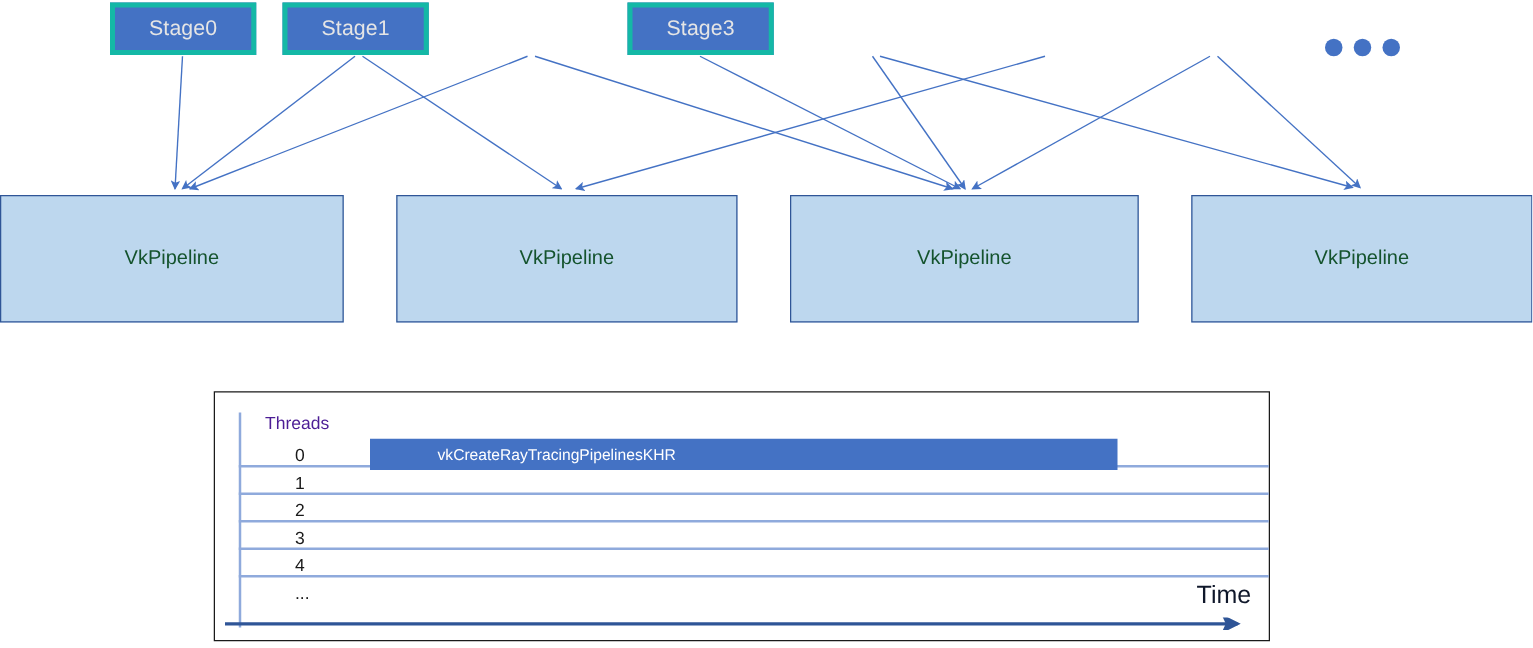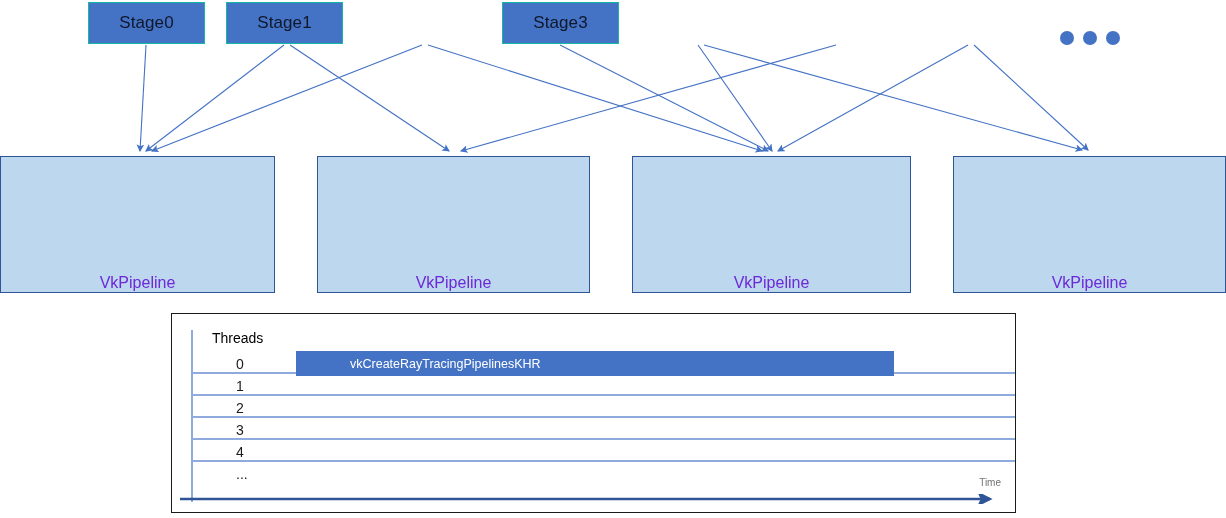--- a/index.html
+++ b/index.html
@@ -17,26 +17,26 @@
     background: #ffffff;
     overflow: hidden;
   }
   
   .stage-box {
     position: absolute;
     top: 2px;
     width: 117px;
     height: 42px;
     background: #4472C4;
-    border: 1px solid #14b8a6;
+    border: 4px solid #14b8a6;
     box-sizing: border-box;
     display: flex;
     align-items: center;
     justify-content: center;
-    color: #0f172a;
+    color: #e5e5e5;
     font-size: 17px;
     font-family: "Liberation Sans", sans-serif;
     letter-spacing: 0.1px;
   }
   
   .stage-ellipsis {
     position: absolute;
     left: 1060px;
     top: 31px;
     display: flex;
@@ -45,28 +45,28 @@
   .stage-ellipsis .dot {
     width: 14px;
     height: 14px;
     border-radius: 50%;
     background: #4472C4;
   }
   
   .pipeline-box {
     position: absolute;
     top: 156px;
-    height: 137px;
+    height: 102px;
     background: #BDD7EE;
     border: 1.5px solid #2f5597;
     box-sizing: border-box;
     display: flex;
-    align-items: flex-end;
+    align-items: center;
     justify-content: center;
-    color: #6d28d9;
+    color: #14532d;
     font-size: 16px;
     font-family: "Liberation Sans", sans-serif;
   }
   
   #arrows {
     position: absolute;
     left: 0;
     top: 0;
     width: 1226px;
     height: 518px;
@@ -89,21 +89,21 @@
     top: 16px;
     width: 2px;
     height: 172px;
     background: #8faadc;
   }
   .tl-title {
     position: absolute;
     left: 40px;
     top: 16px;
     font-size: 14px;
-    color: #000000;
+    color: #4c1d95;
     font-family: "Liberation Sans", sans-serif;
   }
   .tl-row {
     position: absolute;
     left: 19px;
     width: 824px;
     height: 22px;
   }
   .tl-row .rowline {
     position: absolute;
@@ -140,22 +140,22 @@
     font-size: 12.5px;
     white-space: nowrap;
     font-family: "Liberation Sans", sans-serif;
     margin-left: 48px;
   }
   
   #time-label {
     position: absolute;
     right: 14px;
     bottom: 24px;
-    font-size: 10px;
-    color: #737373;
+    font-size: 20px;
+    color: #0f172a;
     font-family: "Liberation Sans", sans-serif;
   }
   #time-axis {
     position: absolute;
     left: 8px;
     bottom: 8px;
     width: 818px;
     height: 10px;
   }
 </style>

